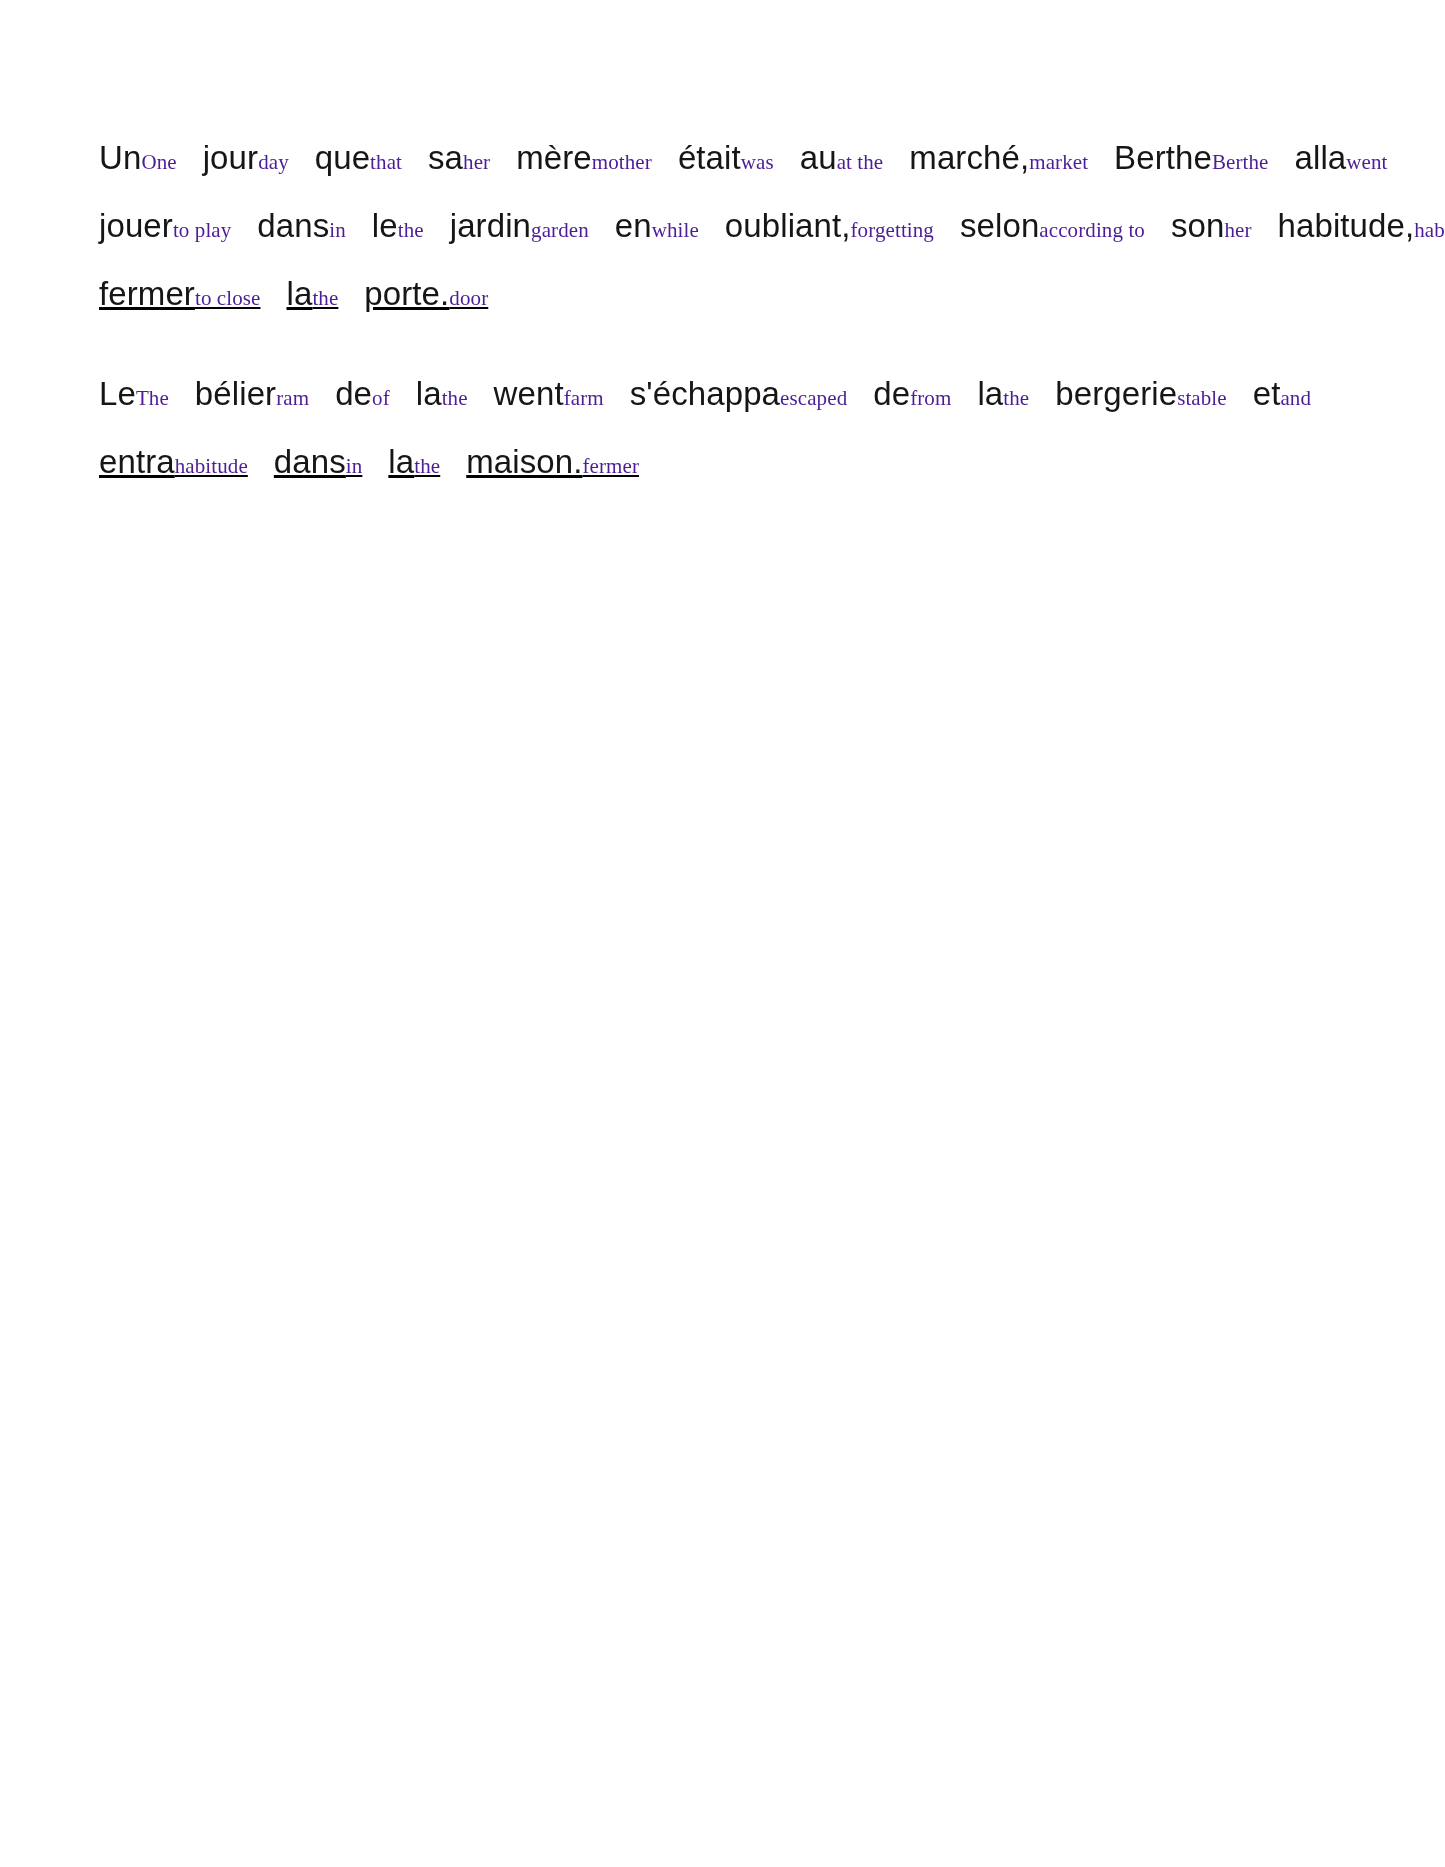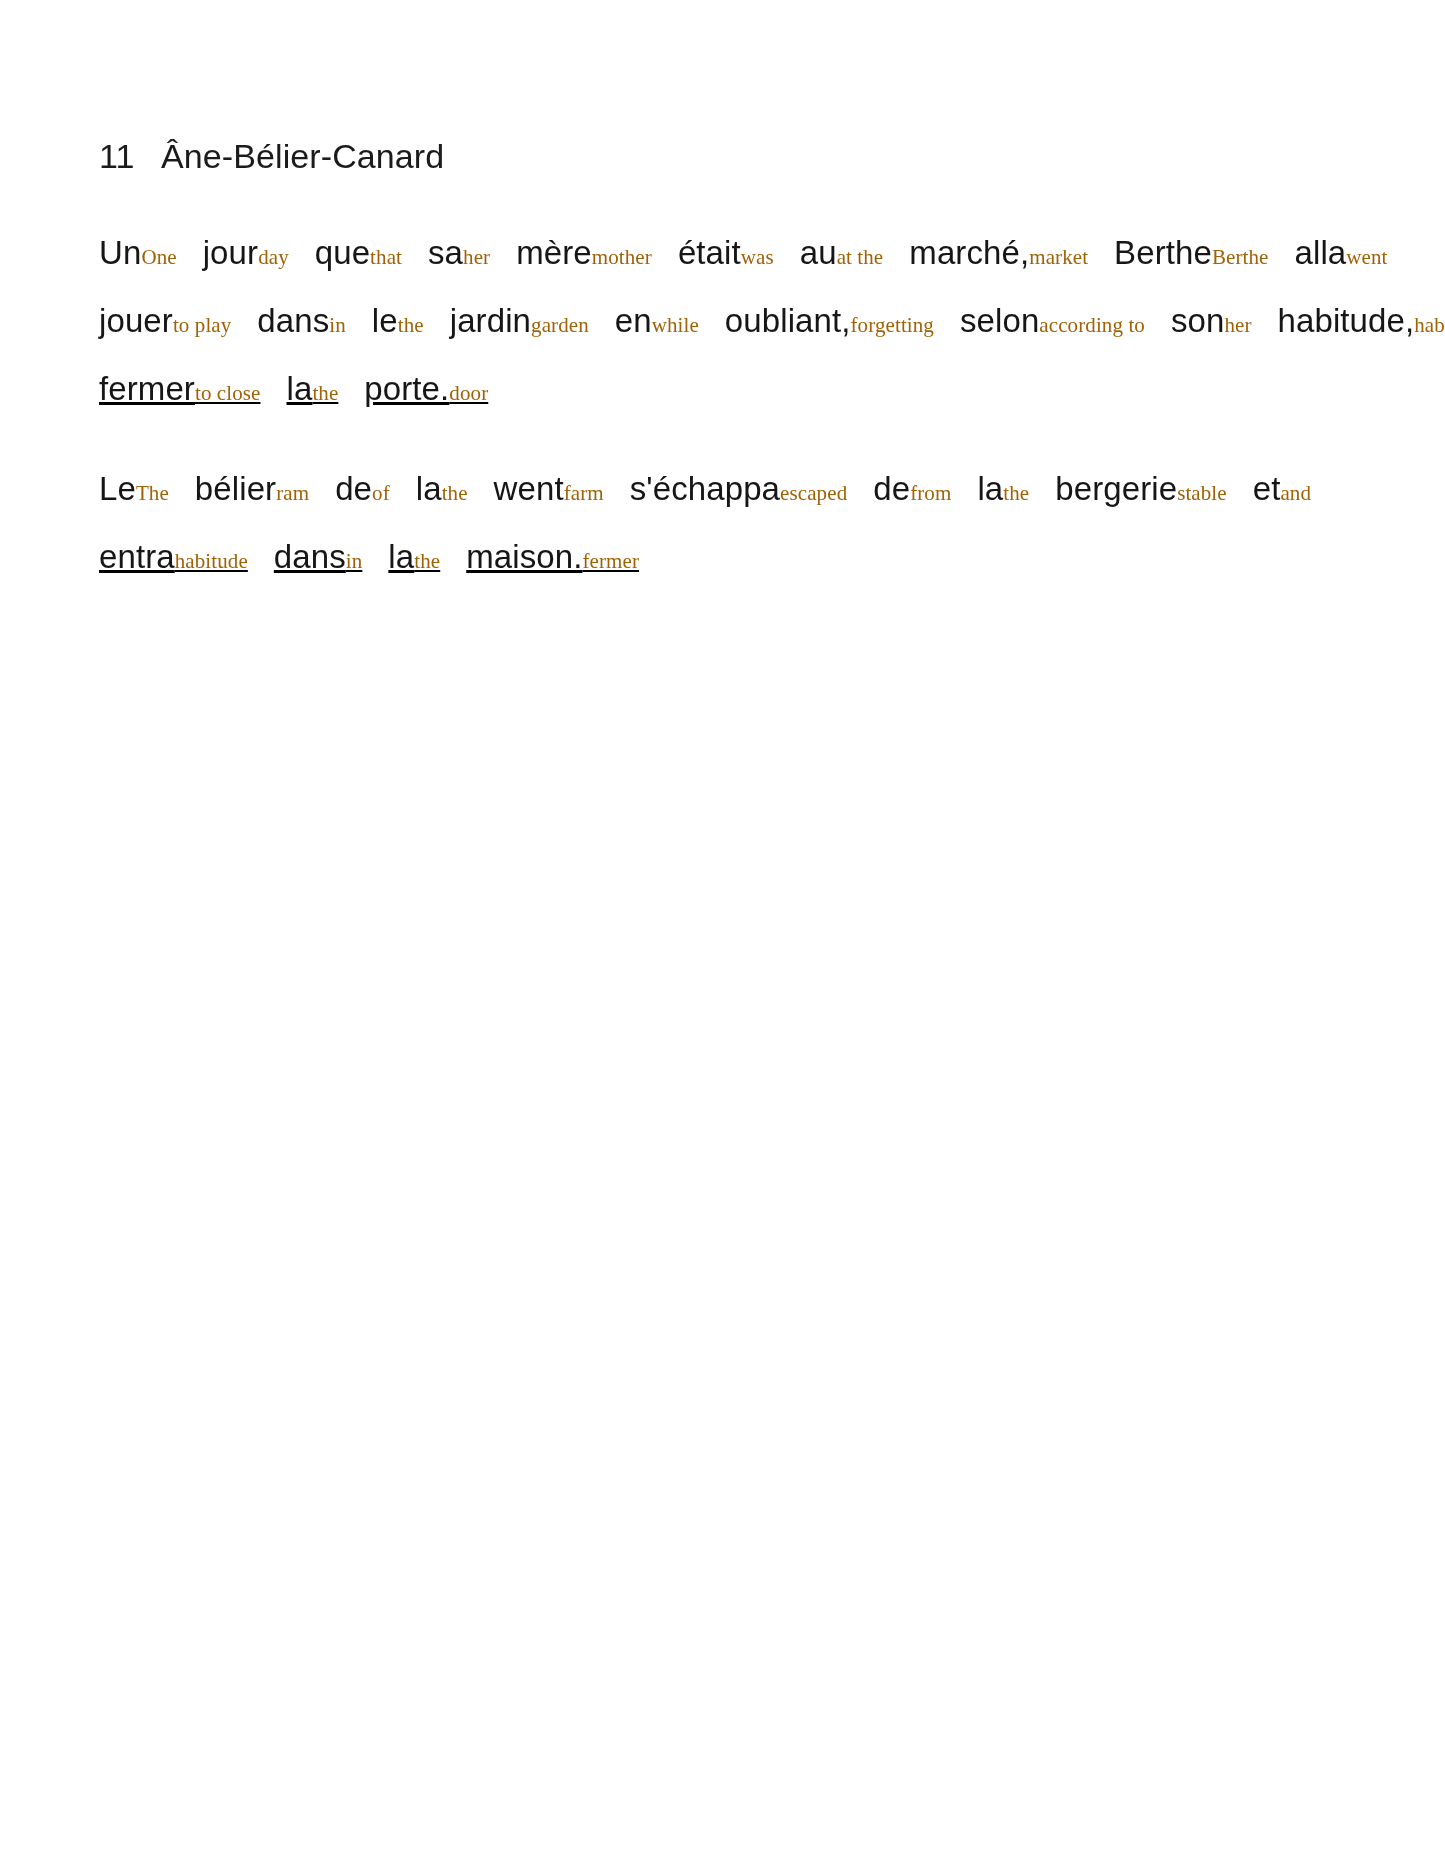--- a/index.html
+++ b/index.html
@@ -81,35 +81,31 @@
     font-weight: 400;
     line-height: 36px;
     color: #161616;
     letter-spacing: 0.1px;
   }
   .gls {
     font-family: "Liberation Serif", serif;
     font-size: 21px;
     font-weight: 400;
     line-height: 27px;
-    color: #a16207;
+    color: #4c1d95;
     margin-top: 11px;
     letter-spacing: 0.1px;
   }
 </style>
 </head>
 <body>
 
 <div class="page">
   <div class="content">
 
-    <h1 class="doc-title">
-      <span class="title-num">11</span>
-      <span class="title-text">Âne-Bélier-Canard</span>
-    </h1>
 
     <div id="paragraphs-host">
         <div class="paragraph">
           <div class="gloss-line">
             <div class="word-pair">
               <span class="src">Un</span>
               <span class="gls">One</span>
             </div>
             <div class="word-pair">
               <span class="src">jour</span>

